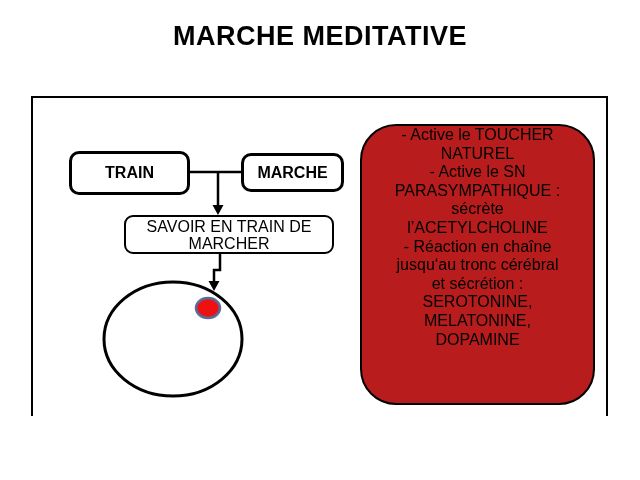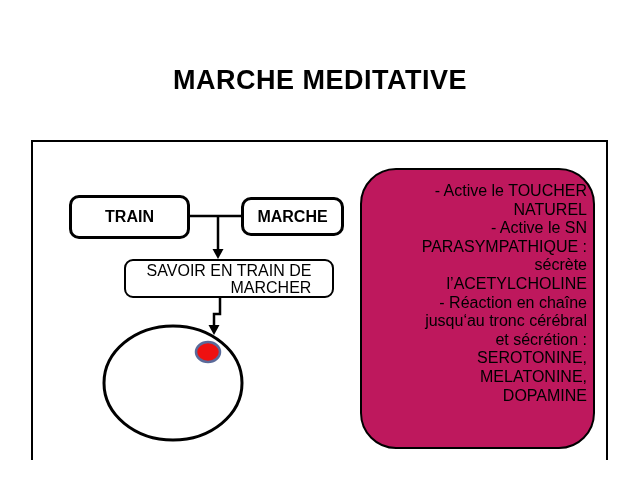--- a/index.html
+++ b/index.html
@@ -8,21 +8,20 @@
     background: #ffffff;
     font-family: "Liberation Sans", sans-serif;
     color: #000000;
   }
   .slide {
     position: relative;
     width: 640px;
     height: 416px;
     background: #ffffff;
     overflow: hidden;
-    margin-top: 44px;
   }
   .title {
     position: absolute;
     top: 21px;
     left: 0;
     width: 640px;
     text-align: center;
     font-size: 27px;
     font-weight: bold;
     letter-spacing: 0.5px;
@@ -76,37 +75,36 @@
   .node-savoir {
     left: 91px;
     top: 117px;
     width: 210px;
     height: 39px;
     border-width: 2.5px;
     border-radius: 9px;
     font-size: 16px;
     font-weight: normal;
     line-height: 17px;
-    text-align: right;
   }
   .panel {
     position: absolute;
     left: 327px;
     top: 26px;
     width: 235px;
     height: 281px;
     box-sizing: border-box;
-    background: #be185d;
+    background: #b91c1c;
     border: 2.5px solid #000000;
     border-radius: 36px;
     font-size: 16px;
     line-height: 18.6px;
-    text-align: right;
+    text-align: center;
     white-space: pre-line;
-    padding: 12px 6px 0 6px;
+    padding: 0 6px 0 6px;
     overflow: hidden;
   }
 </style>
 </head>
 <body>
 
 <div class="slide">
 
   <div class="title">MARCHE MEDITATIVE</div>
 

